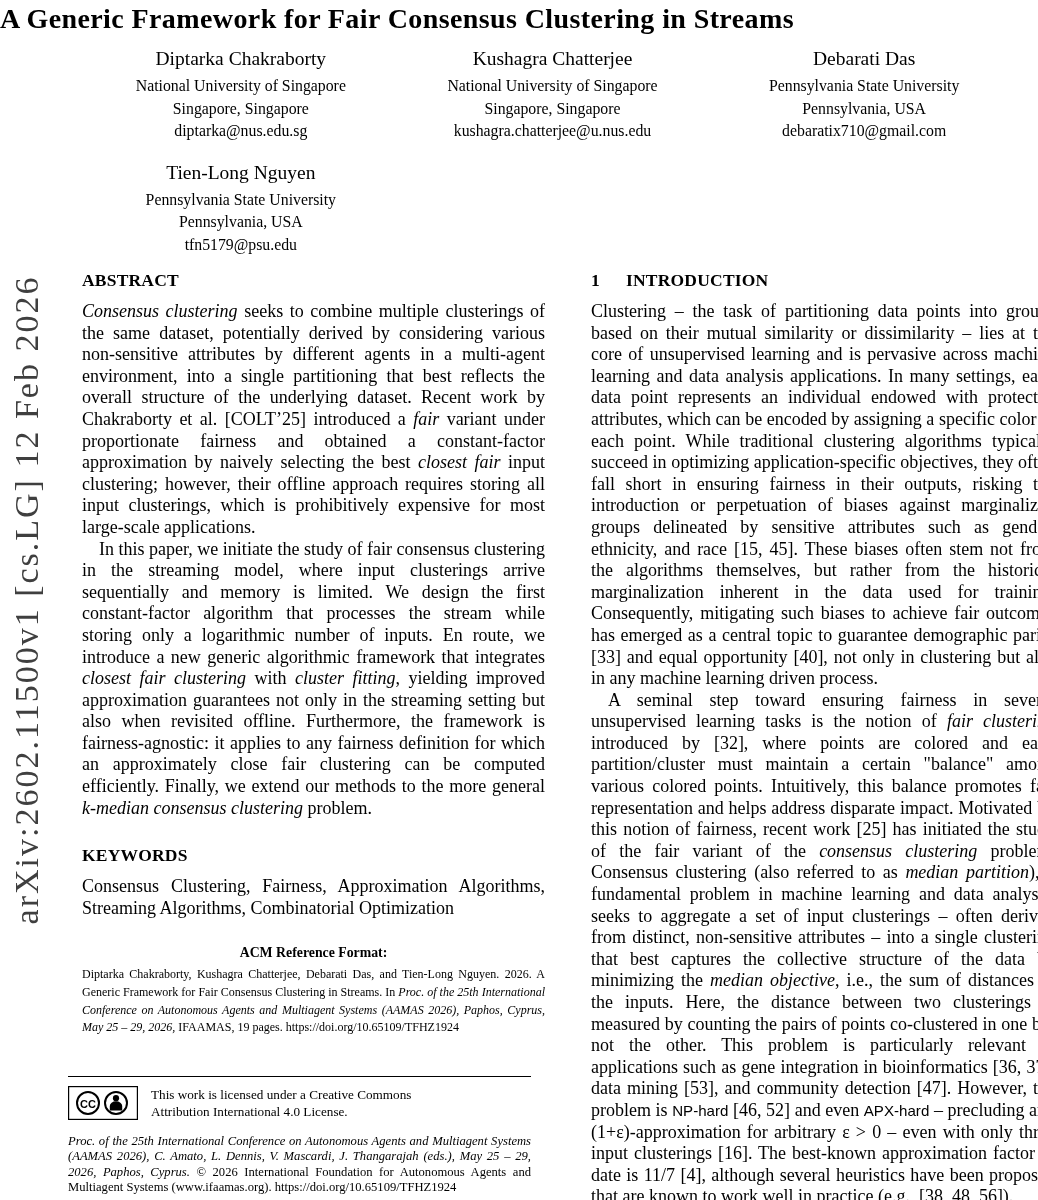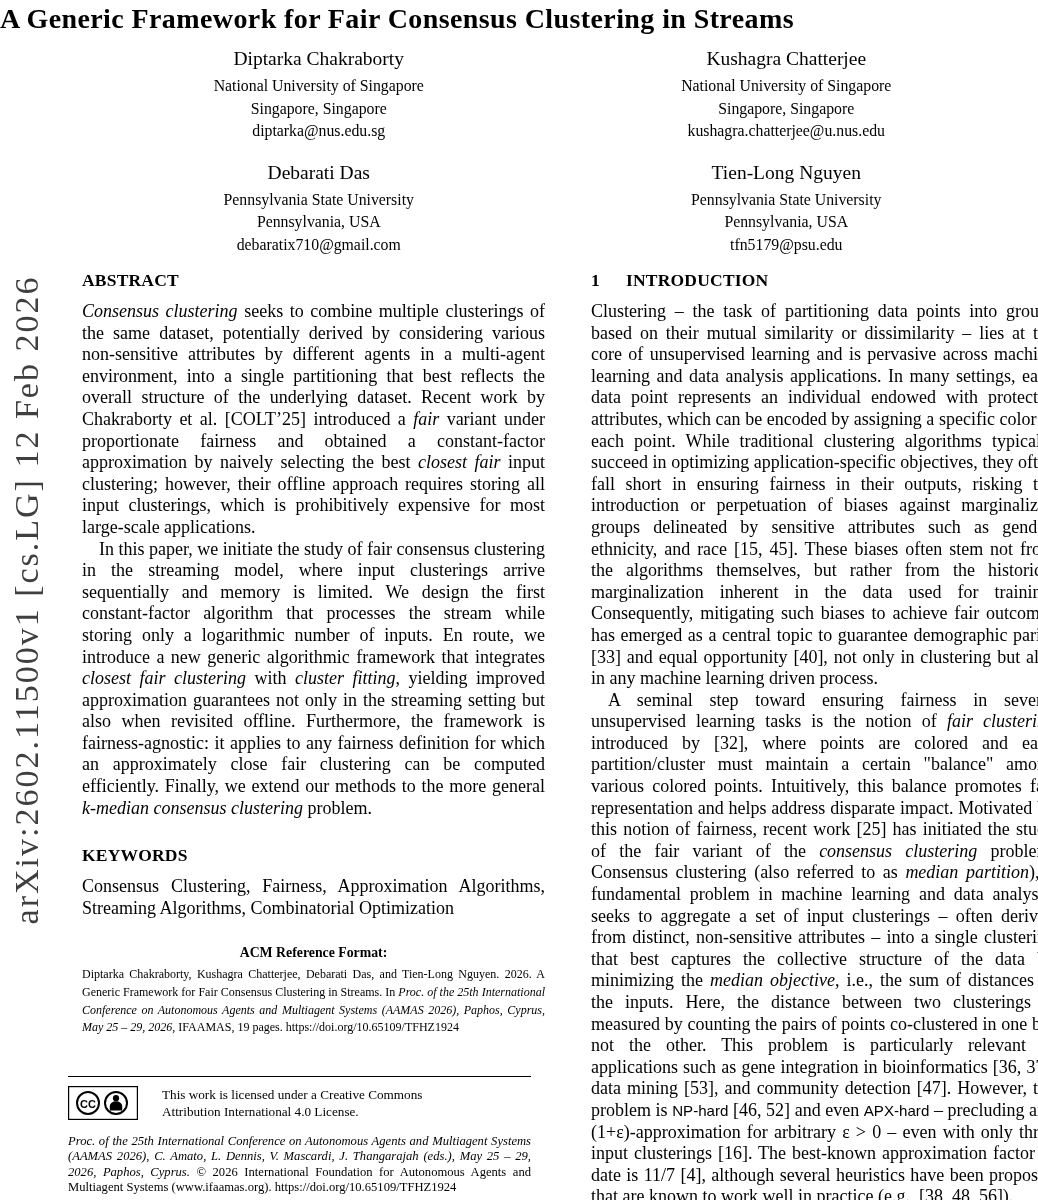--- a/index.html
+++ b/index.html
@@ -7,21 +7,21 @@
   .page {
     position:relative; width:1038px; height:1200px; background:#fff;
     font-family:"Liberation Serif", serif; color:#000; overflow:hidden;
   }
   .title {
     position:absolute; top:3px; left:0; width:100%;
     font-size:28px; font-weight:700; letter-spacing:0.4px;
   }
   .authors {
     position:absolute; top:48px; left:85px; width:935px;
-    display:grid; grid-template-columns:1fr 1fr; row-gap:19px;
+    display:grid; grid-template-columns:1fr 1fr 1fr; row-gap:19px;
   }
   .author { text-align:center; }
   .author-name { font-size:19.5px; margin-bottom:5px; }
   .author-line { font-size:15.8px; line-height:22.5px; }
   .arxiv-stamp {
     position:absolute; top:600px; left:27px;
     transform:translate(-50%,-50%) rotate(-90deg);
     white-space:nowrap; font-size:34px; letter-spacing:2px; color:#3f3f3f;
   }
   .col { position:absolute; top:270px; width:463px; }
@@ -35,21 +35,21 @@
     font-size:18px; line-height:21.6px; text-align:justify; hyphens:auto;
   }
   .indent { text-indent:17px; }
   .keywords { margin-top:26px; }
   .acmref { margin-top:26px; }
   h3.acm-head { font-size:13.8px; font-weight:700; margin-bottom:5px;text-align:center; }
   .small { font-size:12px; line-height:17.6px; text-align:justify; }
   .license {
     position:absolute; left:68px; top:1076px; width:463px;
     border-top:1.2px solid #000; padding-top:9px;
-    display:flex; gap:24px; align-items:center;
+    display:flex; gap:13px; align-items:center;
   }
   .cc-badge { flex:0 0 auto; }
   .license-text { font-size:13.2px; line-height:17px; max-width:300px; }
   .footnote {
     position:absolute; left:68px; top:1134px; width:463px;
     font-size:12.6px; line-height:15.3px; text-align:justify;
   }
   .mono { font-family:Liberation Sans, sans-serif; font-size:0.84em; }
 </style>
 </head>

